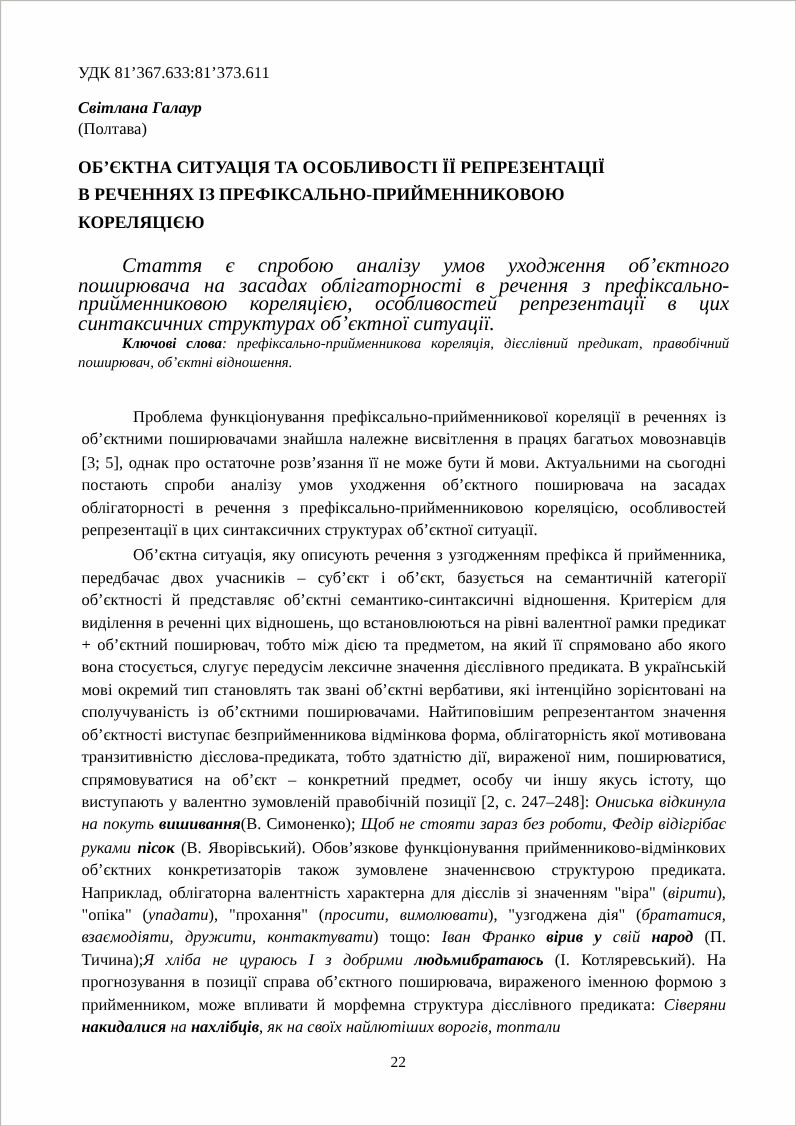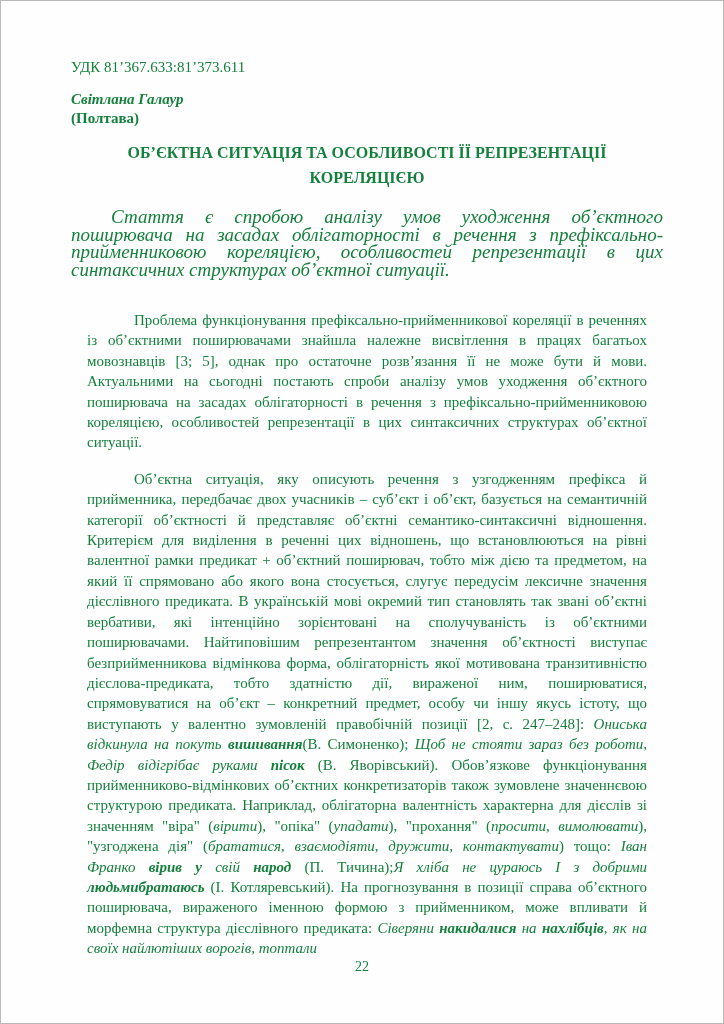--- a/index.html
+++ b/index.html
@@ -4,41 +4,40 @@
 <style>
   html,body{margin:0;padding:0;background:#e8e8e6;}
   .page{
     position:relative;
     width:724px;height:1024px;
     margin:0 auto;
     background:#fefefe;
     border:1px solid #b9b9b5;
     box-sizing:border-box;
     font-family:"Liberation Serif","DejaVu Serif",serif;
-    color:#15803d;
+    color:#000000;
     overflow:hidden;
   }
   .content{
     position:absolute;
     left:70px;top:58px;
     width:592px;
   }
   .udc{
     font-size:15px;
     margin:0 0 14px 0;
   }
   .author-block{
     font-size:15px;
     line-height:19px;
     margin:0 0 6px 0;
   }
   .author-name{font-weight:700;font-style:italic;}
-  .author-location{font-style:normal;font-weight:bold;}
+  .author-location{font-style:normal;}
   .title{
-    text-align:center;
     font-weight:700;
     font-size:16px;
     line-height:25px;
     margin:12px 0 18px 0;
   }
   .abstract{
     font-size:19px;
     line-height:17.5px;
     text-align:justify;
     font-style:italic;
@@ -52,21 +51,21 @@
     text-indent:40px;
     margin:0 0 0 0;
   }
   .body-text{
     margin-top:32px;
     font-size:15px;
     line-height:20.4px;
     text-align:justify;
   }
   .para{
-    margin:16px;
+    margin:3px;
     text-indent:47px;
     text-align:justify;
   }
   .r-n{font-style:normal;font-weight:400;}
   .r-i{font-style:italic;font-weight:400;}
   .r-b{font-style:italic;font-weight:700;}
   .page-number{
     position:absolute;
     left:0;right:0;
     bottom:48px;
@@ -82,25 +81,27 @@
 
     <p class="udc">УДК 81’367.633:81’373.611</p>
 
     <div class="author-block">
       <div class="author-name">Світлана Галаур</div>
       <div class="author-location">(Полтава)</div>
     </div>
 
     <div class="title">
       <div>ОБ’ЄКТНА СИТУАЦІЯ ТА ОСОБЛИВОСТІ ЇЇ РЕПРЕЗЕНТАЦІЇ</div>
+      <div>В РЕЧЕННЯХ ІЗ ПРЕФІКСАЛЬНО-ПРИЙМЕННИКОВОЮ</div>
       <div>КОРЕЛЯЦІЄЮ</div>
     </div>
 
     <p class="abstract">Стаття є спробою аналізу умов уходження об’єктного поширювача на засадах облігаторності в речення з префіксально-прийменниковою кореляцією, особливостей репрезентації в цих синтаксичних структурах об’єктної ситуації.</p>
 
+    <p class="keywords"><span class="r-b">Ключові слова</span><span class="r-i">: префіксально-прийменникова кореляція, дієслівний предикат, правобічний поширювач, об’єктні відношення.</span></p>
 
     <div class="body-text">
       <p class="para"><span class="r-n">Проблема функціонування префіксально-прийменникової кореляції в реченнях із об’єктними поширювачами знайшла належне висвітлення в працях багатьох мовознавців [3; 5], однак про остаточне розв’язання її не може бути й мови. Актуальними на сьогодні постають спроби аналізу умов уходження об’єктного поширювача на засадах облігаторності в речення з префіксально-прийменниковою кореляцією, особливостей репрезентації в цих синтаксичних структурах об’єктної ситуації.</span></p>
       <p class="para"><span class="r-n">Об’єктна ситуація, яку описують речення з узгодженням префікса й прийменника, передбачає двох учасників – суб’єкт і об’єкт, базується на семантичній категорії об’єктності й представляє об’єктні семантико-синтаксичні відношення. Критерієм для виділення в реченні цих відношень, що встановлюються на рівні валентної рамки предикат + об’єктний поширювач, тобто між дією та предметом, на який її спрямовано або якого вона стосується, слугує передусім лексичне значення дієслівного предиката. В українській мові окремий тип становлять так звані об’єктні вербативи, які інтенційно зорієнтовані на сполучуваність із об’єктними поширювачами. Найтиповішим репрезентантом значення об’єктності виступає безприйменникова відмінкова форма, облігаторність якої мотивована транзитивністю дієслова-предиката, тобто здатністю дії, вираженої ним, поширюватися, спрямовуватися на об’єкт – конкретний предмет, особу чи іншу якусь істоту, що виступають у валентно зумовленій правобічній позиції [2, с. 247–248]: </span><span class="r-i">Ониська відкинула на покуть </span><span class="r-b">вишивання</span><span class="r-n">(В. Симоненко); </span><span class="r-i">Щоб не стояти зараз без роботи, Федір відігрібає руками </span><span class="r-b">пісок</span><span class="r-n"> (В. Яворівський). Обов’язкове функціонування прийменниково-відмінкових об’єктних конкретизаторів також зумовлене значеннєвою структурою предиката. Наприклад, облігаторна валентність характерна для дієслів зі значенням "віра" (</span><span class="r-i">вірити</span><span class="r-n">), "опіка" (</span><span class="r-i">упадати</span><span class="r-n">), "прохання" (</span><span class="r-i">просити, вимолювати</span><span class="r-n">), "узгоджена дія" (</span><span class="r-i">брататися, взаємодіяти, дружити, контактувати</span><span class="r-n">) тощо: </span><span class="r-i">Іван Франко </span><span class="r-b">вірив у</span><span class="r-i"> свій </span><span class="r-b">народ</span><span class="r-n"> (П. Тичина);</span><span class="r-i">Я хліба не цураюсь І з добрими </span><span class="r-b">людьмибратаюсь</span><span class="r-n"> (І. Котляревський).  На прогнозування в позиції справа об’єктного поширювача, вираженого іменною формою з прийменником, може впливати й морфемна структура дієслівного предиката: </span><span class="r-i">Сіверяни </span><span class="r-b">накидалися</span><span class="r-i"> на </span><span class="r-b">нахлібців</span><span class="r-i">, як на своїх найлютіших ворогів, топтали</span></p>
     </div>
 
   </div>
 
   <div class="page-number">22</div>
 </div>

